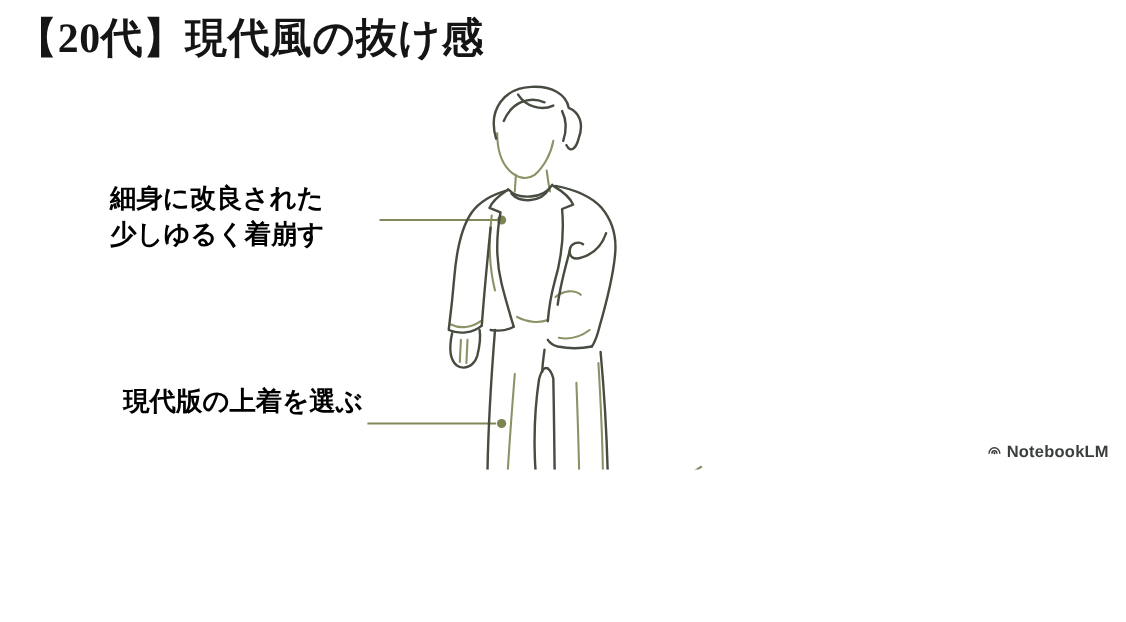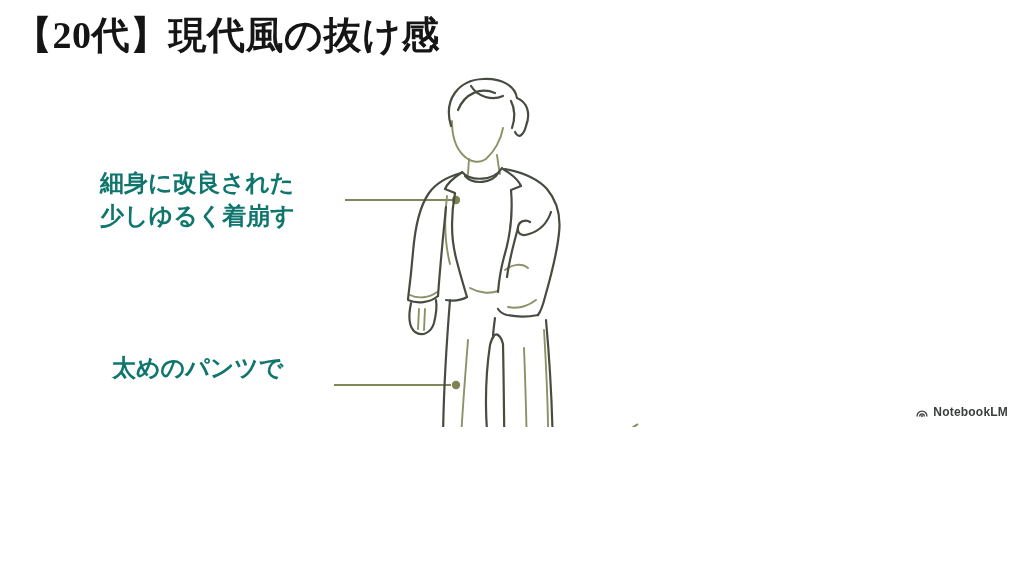--- a/index.html
+++ b/index.html
@@ -13,29 +13,29 @@
   .page-title{
     position:absolute;left:14px;top:12px;
     font-family:"Liberation Serif","DejaVu Serif",serif;
     font-weight:700;font-size:38px;line-height:46px;
     color:#151515;letter-spacing:0.5px;white-space:nowrap;
   }
   .figure-svg{position:absolute;left:0;top:0;width:1024px;height:565px;}
   .annotation{
     position:absolute;
     font-weight:700;font-size:24px;line-height:33px;
-    color:#0f766e;white-space:nowrap;
+    color:#000000;white-space:nowrap;font-family:Liberation Mono, monospace;
   }
   #ann-jacket{left:100px;top:166px;}
   #ann-pants{left:112px;top:351px;}
   #ann-sneakers{left:648px;top:390px;}
   .brand-badge{
     position:absolute;right:16px;bottom:8px;
-    display:flex;align-items:center;gap:4px;
-    color:#3a3e3c;font-size:12px;font-weight:700;letter-spacing:0.2px;
+    display:flex;align-items:flex-start;gap:4px;
+    color:#3a3e3c;font-size:15px;font-weight:700;letter-spacing:0.2px;
   }
   .brand-badge svg{display:block;}
 </style>
 </head>
 <body>
 
 <div id="canvas">
 
   <svg class="figure-svg" viewBox="0 0 1024 565" aria-hidden="true">
 
@@ -108,21 +108,21 @@
     </g>
   </svg>
 
   <div class="page-title">【20代】現代風の抜け感</div>
 
   <div class="annotation" id="ann-jacket">
     <div>細身に改良された</div>
     <div>少しゆるく着崩す</div>
   </div>
   <div class="annotation" id="ann-pants">
-    <div>太めのパンツで</div>
+    <div>現代版の上着を選ぶ</div>
   </div>
 
   <div class="brand-badge">
     <svg width="14" height="13" viewBox="0 0 20 18" aria-hidden="true">
       <g stroke="#3A3E3C" stroke-width="1.8" fill="none" stroke-linecap="round">
         <path d="M3,14 A7,7 0 0,1 17,14"></path>
         <path d="M6.8,14 A3.2,3.2 0 0,1 13.2,14"></path>
       </g>
       <circle cx="10" cy="14" r="1.4" fill="#3A3E3C"></circle>
     </svg>

